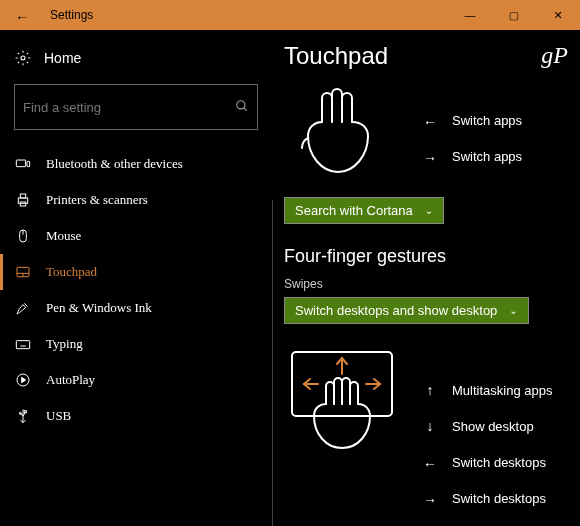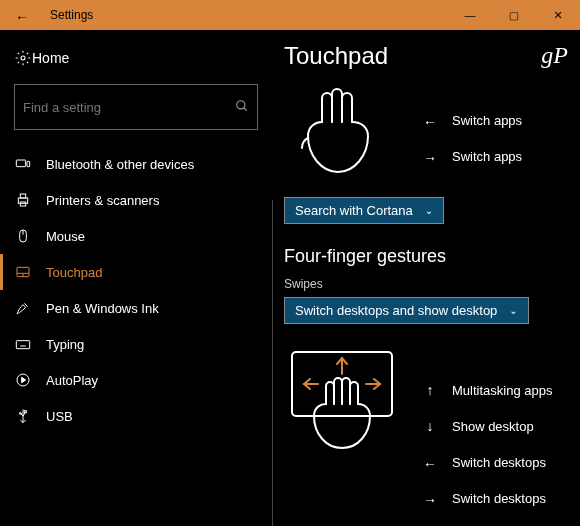--- a/index.html
+++ b/index.html
@@ -60,20 +60,21 @@
       display: flex;
       height: calc(100% - 30px);
     }
     .sidebar {
       width: 272px;
       padding: 14px 0 0 0;
     }
     .home-row {
       display: flex;
       padding: 6px 14px 12px 14px;
+      gap: 12px;
     }
     .home-row .icon { width: 18px; display:flex; align-items:center; justify-content:center; }
     .home-label { font-size: 14px; }
     .search-box {
       margin: 6px 14px 16px 14px;
       border: 1px solid #666;
       height: 46px;
       display: flex;
       align-items: center;
       padding: 0 8px;
@@ -106,21 +107,21 @@
       align-items: center;
       justify-content: center;
       color: #fff;
     }
     .nav-item.selected {
       color: #d8843a;
       border-left: 3px solid #d8843a;
       padding-left: 11px;
     }
     .nav-item.selected .icon { color: #d8843a; }
-    .nav-label { font-size: 13px; }
+    .nav-label { font-size: 13px; font-family: Liberation Serif, serif; }
     .main {
       flex: 1;
       padding: 12px 0 0 12px;
       position: relative;
       overflow: hidden;
     }
     .page-title {
       font-size: 24px;
       font-weight: 300;
       margin-bottom: 10px;
@@ -141,21 +142,21 @@
       color: #ccc;
       margin: 4px 0 6px 0;
     }
     .dropdown {
       border: 1px solid #888;
       padding: 5px 10px;
       display: inline-flex;
       align-items: center;
       gap: 12px;
       font-size: 13px;
-      background: #0c4a6e;
+      background: #4d7c0f;
     }
     .dropdown .chev { font-size: 10px; }
     .section-heading {
       font-size: 18px;
       font-weight: 300;
       margin: 22px 0 10px 0;
     }
     .touchpad-illust {
       margin-top: 14px;
     }

